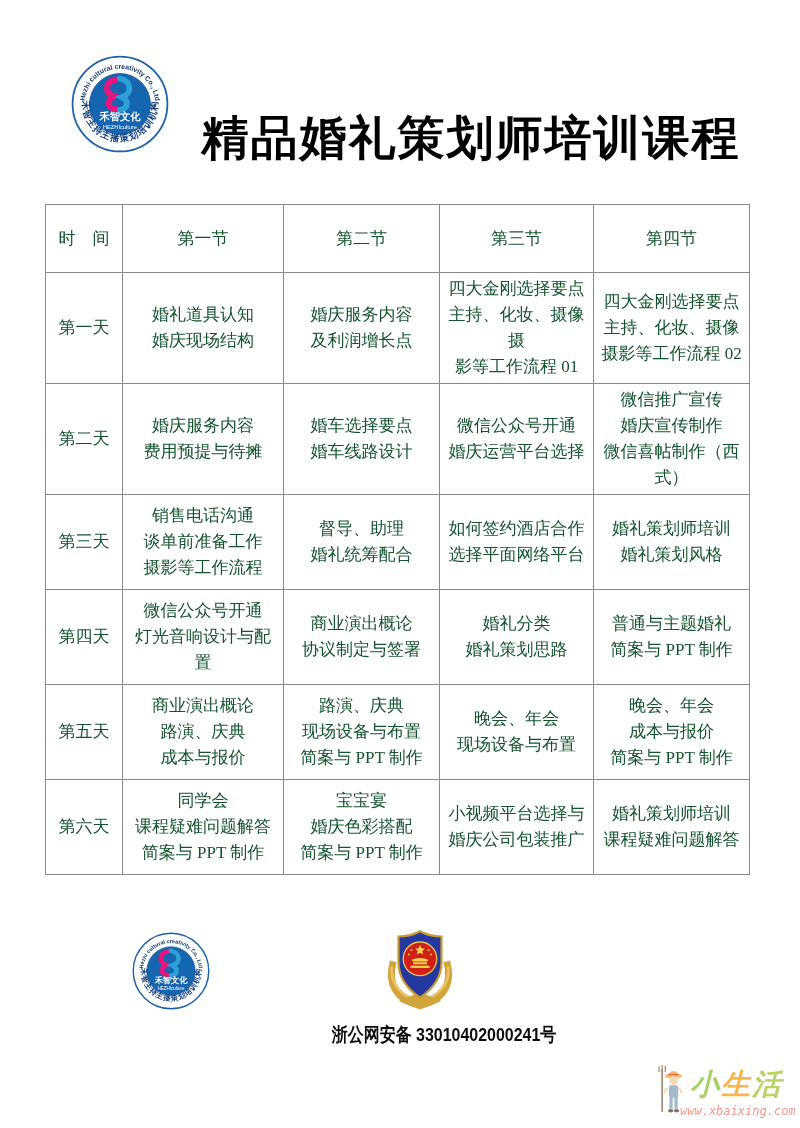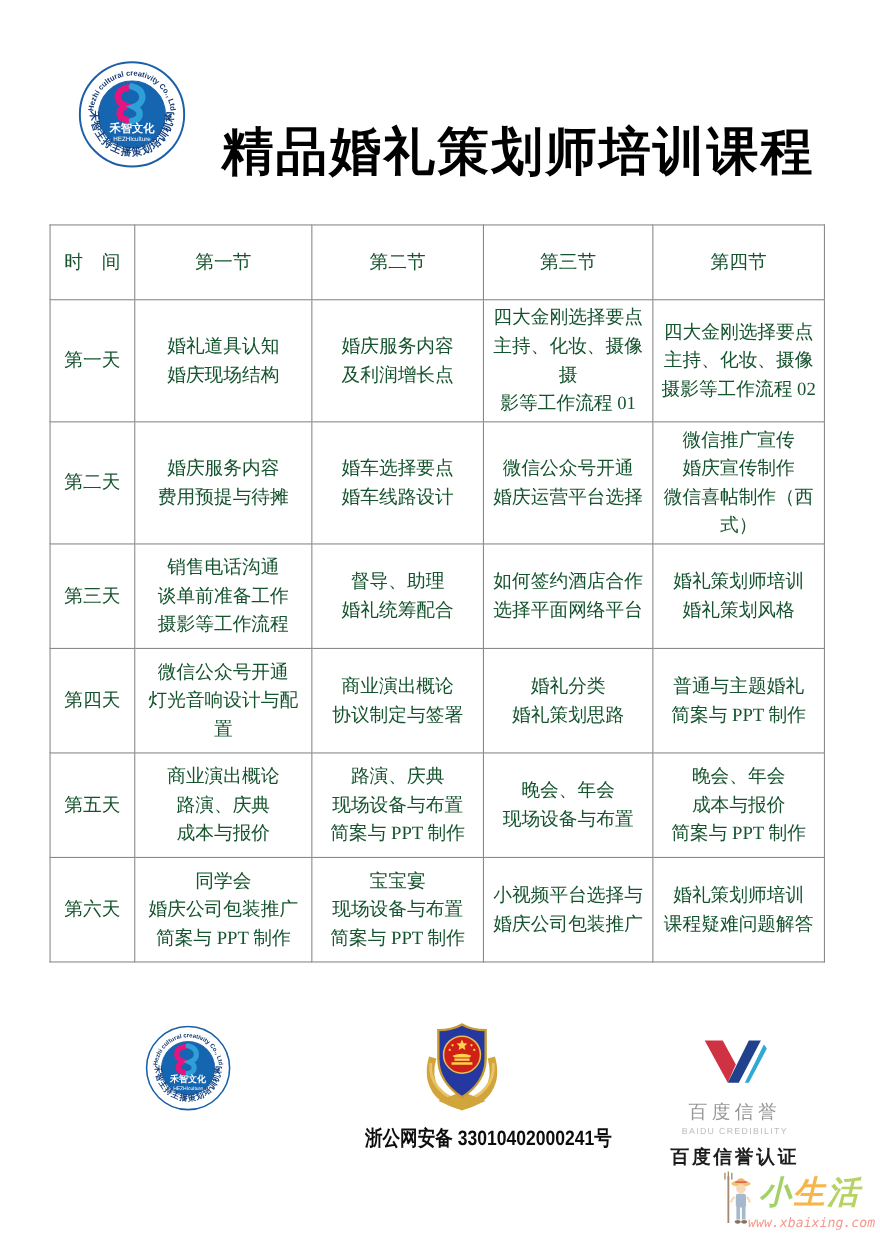--- a/index.html
+++ b/index.html
@@ -166,24 +166,24 @@
 简案与 PPT 制作</td>
         <td>晚会、年会
 现场设备与布置</td>
         <td>晚会、年会
 成本与报价
 简案与 PPT 制作</td>
       </tr>
       <tr>
         <td>第六天</td>
         <td>同学会
-婚庆公司包装推广
+课程疑难问题解答
 简案与 PPT 制作</td>
         <td>宝宝宴
-现场设备与布置
+婚庆色彩搭配
 简案与 PPT 制作</td>
         <td>小视频平台选择与
 婚庆公司包装推广</td>
         <td>婚礼策划师培训
 课程疑难问题解答</td>
       </tr>
     </tbody>
   </table>
 
   <div class="f-col f-left">
@@ -219,30 +219,20 @@
         <circle cx="55" cy="27" r="1.2" fill="#ffd34d"></circle>
       <circle cx="32" cy="32" r="1.2" fill="#ffd34d"></circle>
         <circle cx="58" cy="32" r="1.2" fill="#ffd34d"></circle>
       <path d="M35,38 Q45,34 55,38 L53,40 L37,40 Z" fill="#ffd34d"></path>
       <rect x="37" y="41" width="16" height="2.4" fill="#ffd34d"></rect>
       <rect x="34" y="45" width="22" height="2.6" fill="#ffd34d"></rect>
     </svg>
     <div class="police-text">浙公网安备 33010402000241号</div>
   </div>
 
-  <div class="f-col f-right">
-    <svg width="62" height="50" viewBox="0 0 68 52">
-      <polygon points="4,4 22,4 35,28 27,46" fill="#cf3343"></polygon>
-      <polygon points="27,46 48,4 60,4 38,46" fill="#20418c"></polygon>
-      <polygon points="44,46 63,8 66,12 48,46" fill="#2fa8d5"></polygon>
-    </svg>
-    <div class="baidu-title">百度信誉</div>
-    <div class="baidu-sub">BAIDU CREDIBILITY</div>
-    <div class="baidu-cert">百度信誉认证</div>
-  </div>
 
   <div class="watermark">
     <svg class="farmer" width="27" height="52" viewBox="0 0 26 50">
       <line x1="4" y1="5" x2="4" y2="46" stroke="#8a6d4e" stroke-width="1.6"></line>
       <path d="M1,2 L1,8 M4,1 L4,8 M7,2 L7,8" stroke="#8a6d4e" stroke-width="1.2" fill="none"></path>
       <ellipse cx="15" cy="11.5" rx="8.5" ry="2.6" fill="#f2b54a"></ellipse>
       <path d="M9.5,11 Q15,2.5 20.5,11 Z" fill="#eaa83e"></path>
       <path d="M10,10.2 L20,10.2" stroke="#d8432f" stroke-width="1.4"></path>
       <circle cx="15" cy="16" r="4.2" fill="#f8cfa6"></circle>
       <rect x="10.5" y="20.5" width="9" height="12" rx="2" fill="#8fa8bd"></rect>

